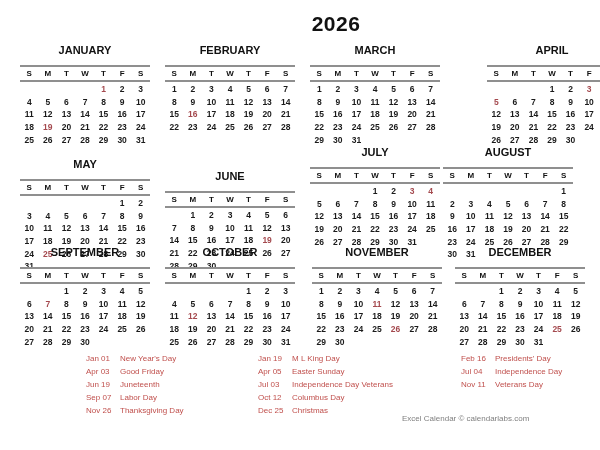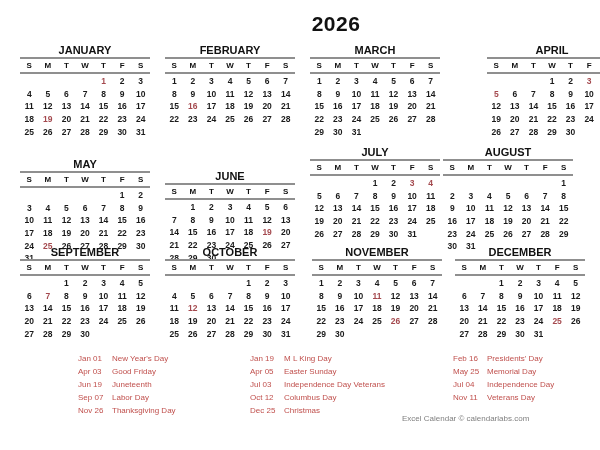--- a/index.html
+++ b/index.html
@@ -7,35 +7,35 @@
     position:relative;width:600px;height:450px;background:#ffffff;overflow:hidden;
     font-family:"Liberation Sans","DejaVu Sans",sans-serif;color:#1a1a1a;
   }
   .year-title{
     position:absolute;top:12px;left:0;width:600px;text-align:center;
     font-size:21px;font-weight:bold;letter-spacing:0.5px;color:#111;padding-left:36px;
   }
   .month{position:absolute;width:130px;}
   .month-title{
     font-size:11px;font-weight:bold;text-align:center;color:#111;
-    height:12px;line-height:12px;border-bottom:2px solid #8f8f8f;padding-bottom:1px;
+    height:12px;line-height:12px;border-bottom:2px solid #8f8f8f;padding-bottom:9px;
   }
   .dow-row{
     display:grid;grid-template-columns:repeat(7,1fr);
     font-size:8px;font-weight:bold;text-align:center;color:#111;
     height:10px;line-height:11px;padding:1px 0 2px 0;border-bottom:2px solid #8f8f8f;
   }
   .weeks{display:grid;grid-template-columns:repeat(7,1fr);padding-top:1px;}
   .day-cell{
     height:12.7px;line-height:12.7px;text-align:center;
     font-size:8.5px;font-weight:bold;color:#1a1a1a;
   }
   .day-cell.holiday{color:#a4494e;}
   .holiday-col{position:absolute;top:352px;}
-  .holiday-row{display:grid;grid-template-columns:34px auto;column-gap:0;height:13px;line-height:13px;}
+  .holiday-row{display:grid;grid-template-columns:34px auto;column-gap:0;height:13px;line-height:13px;margin-left:8px;}
   .holiday-date,.holiday-name{font-size:8px;color:#c0504d;white-space:nowrap;}
   .footer{
     position:absolute;left:402px;top:414px;font-size:8px;color:#808080;white-space:nowrap;
   }
 </style>
 </head>
 <body>
 
 <div class="page">
   <div class="year-title">2026</div>
@@ -648,24 +648,20 @@
           <span class="holiday-date">Dec 25</span>
           <span class="holiday-name">Christmas</span>
         </div>
       </div>
       <div class="holiday-col" style="left: 453px;">
         <div class="holiday-row">
           <span class="holiday-date">Feb 16</span>
           <span class="holiday-name">Presidents' Day</span>
         </div>
         <div class="holiday-row">
-          <span class="holiday-date">May 25</span>
-          <span class="holiday-name">Memorial Day</span>
-        </div>
-        <div class="holiday-row">
           <span class="holiday-date">Jul 04</span>
           <span class="holiday-name">Independence Day</span>
         </div>
         <div class="holiday-row">
           <span class="holiday-date">Nov 11</span>
           <span class="holiday-name">Veterans Day</span>
         </div>
       </div>
     </div>
   <div class="footer">Excel Calendar © calendarlabs.com</div>

